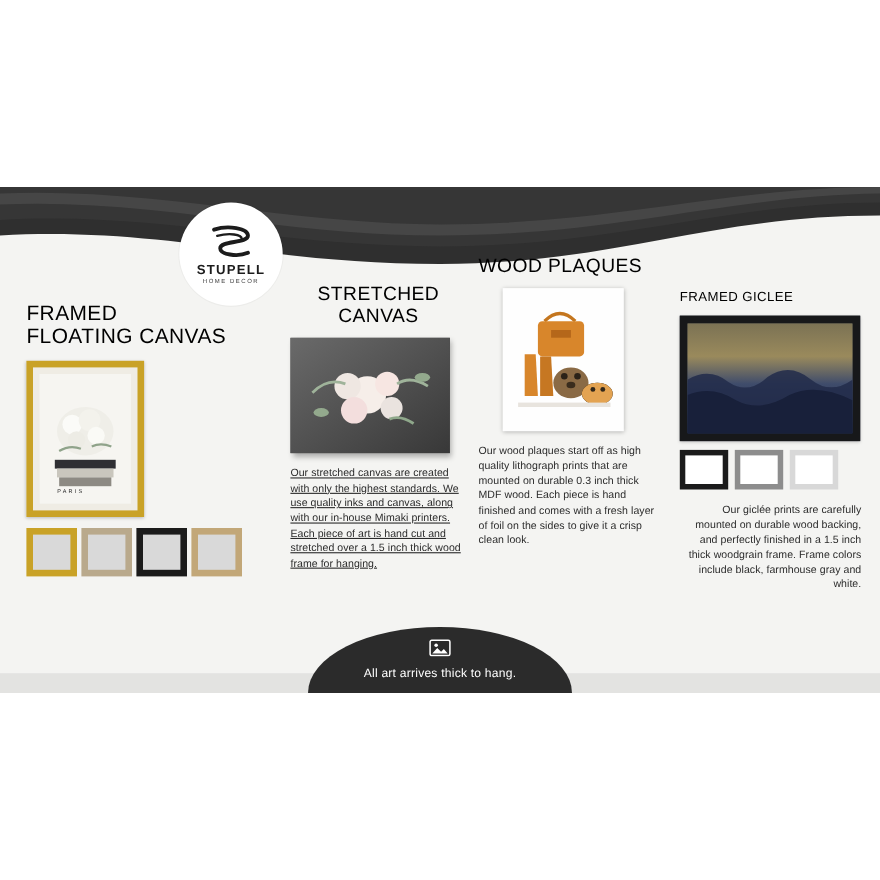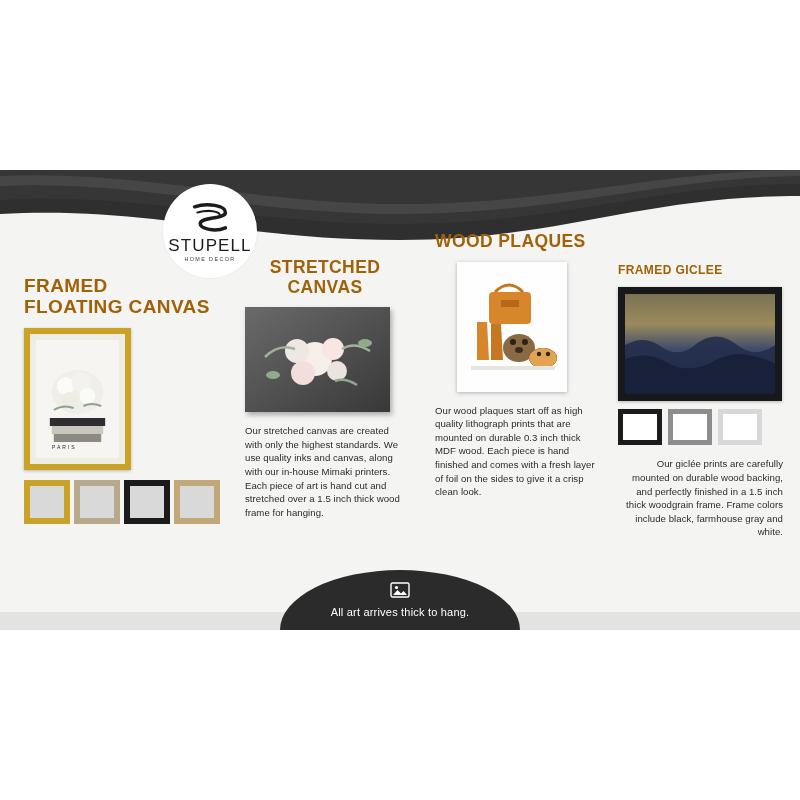--- a/index.html
+++ b/index.html
@@ -49,38 +49,38 @@
     background: #ffffff;
     display: flex;
     flex-direction: column;
     align-items: center;
     justify-content: center;
     box-shadow: 0 0 0 1px rgba(0,0,0,0.03);
     z-index: 6;
   }
   .logo-mark { width: 42px; height: 34px; margin-bottom: 2px; }
   .logo-name {
-    font-size: 17px;
+    font-size: 12px;
     letter-spacing: 1.1px;
-    font-weight: normal;
+    font-weight: bold;
     color: #1c1c1c;
     line-height: 1;
   }
   .logo-sub {
     font-size: 5.4px;
     letter-spacing: 1.4px;
     color: #3a3a3a;
     margin-top: 2px;
   }
 
   
   .col { position: absolute; }
   .col-title {
-    font-weight: bold;
-    color: #a16207;
+    font-weight: normal;
+    color: #000000;
     letter-spacing: 0.4px;
     line-height: 1.12;
     text-transform: uppercase;
   }
   .col-body {
     font-size: 9.6px;
     line-height: 1.42;
     color: #2b2b2b;
     letter-spacing: 0.05px;
   }
@@ -91,23 +91,23 @@
   #col1 .art-wrap { margin-top: 10px; }
   #col1 .swatches { display: flex; gap: 4px; margin-top: 10px; }
   .swatch { width: 46px; height: 44px; position: relative; }
   .swatch .inner {
     position: absolute; left: 6px; top: 6px; right: 6px; bottom: 6px;
     background: #d9d9d9;
   }
   #col1 .col-body { margin-top: 12px; }
 
   
-  #col2 { left: 245px; top: 88px; width: 160px; }
+  #col2 { left: 264px; top: 88px; width: 160px; }
   #col2 .col-title { font-size: 17.5px; text-align: center; }
-  #col2 .col-body { margin-top: 12px; }
+  #col2 .col-body { margin-top: 12px; text-decoration: underline; }
 
   
   #col3 { left: 435px; top: 62px; width: 165px; }
   #col3 .col-title { font-size: 17.5px; }
   #col3 .col-body { margin-top: 12px; }
 
   
   #col4 { left: 618px; top: 94px; width: 165px; }
   #col4 .col-title { font-size: 12px; }
   #col4 .col-body { margin-top: 12px; text-align: right; }

